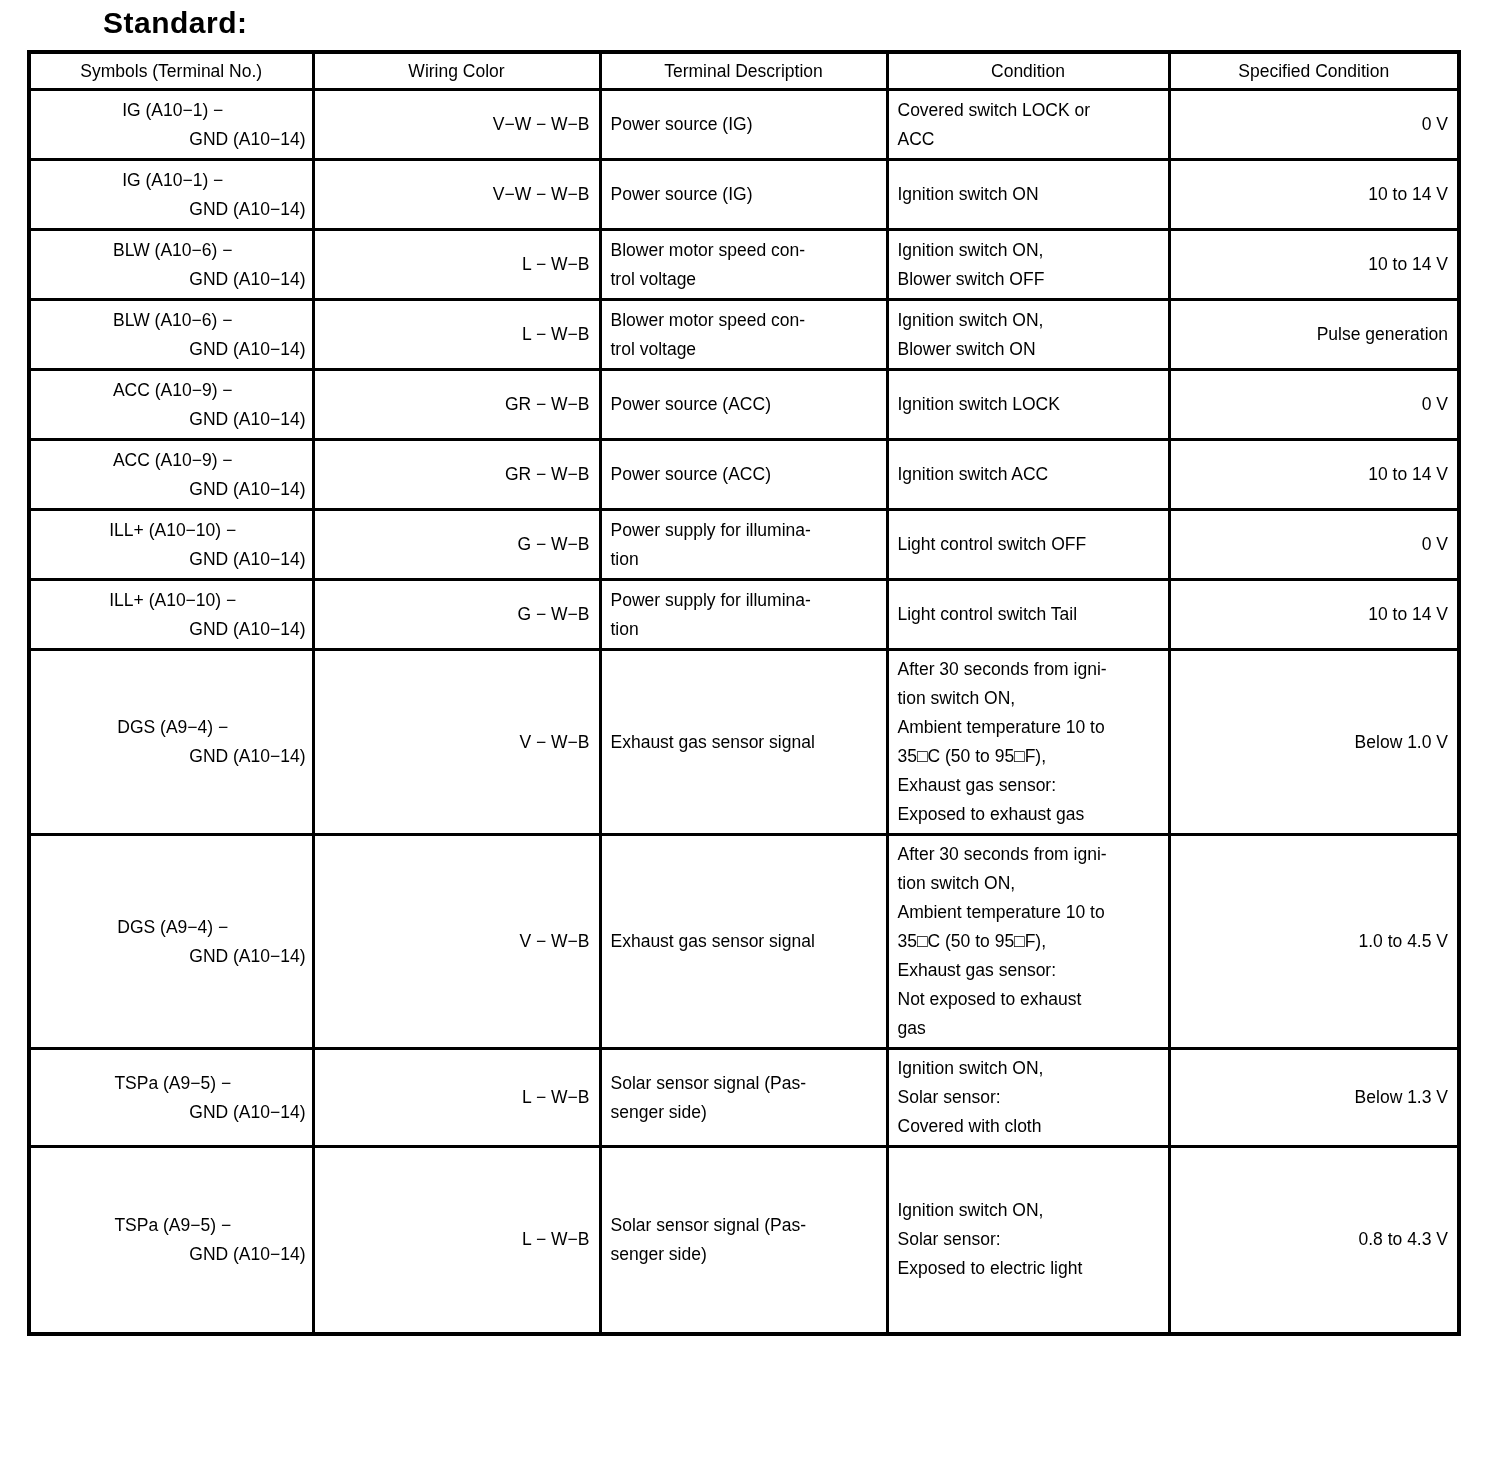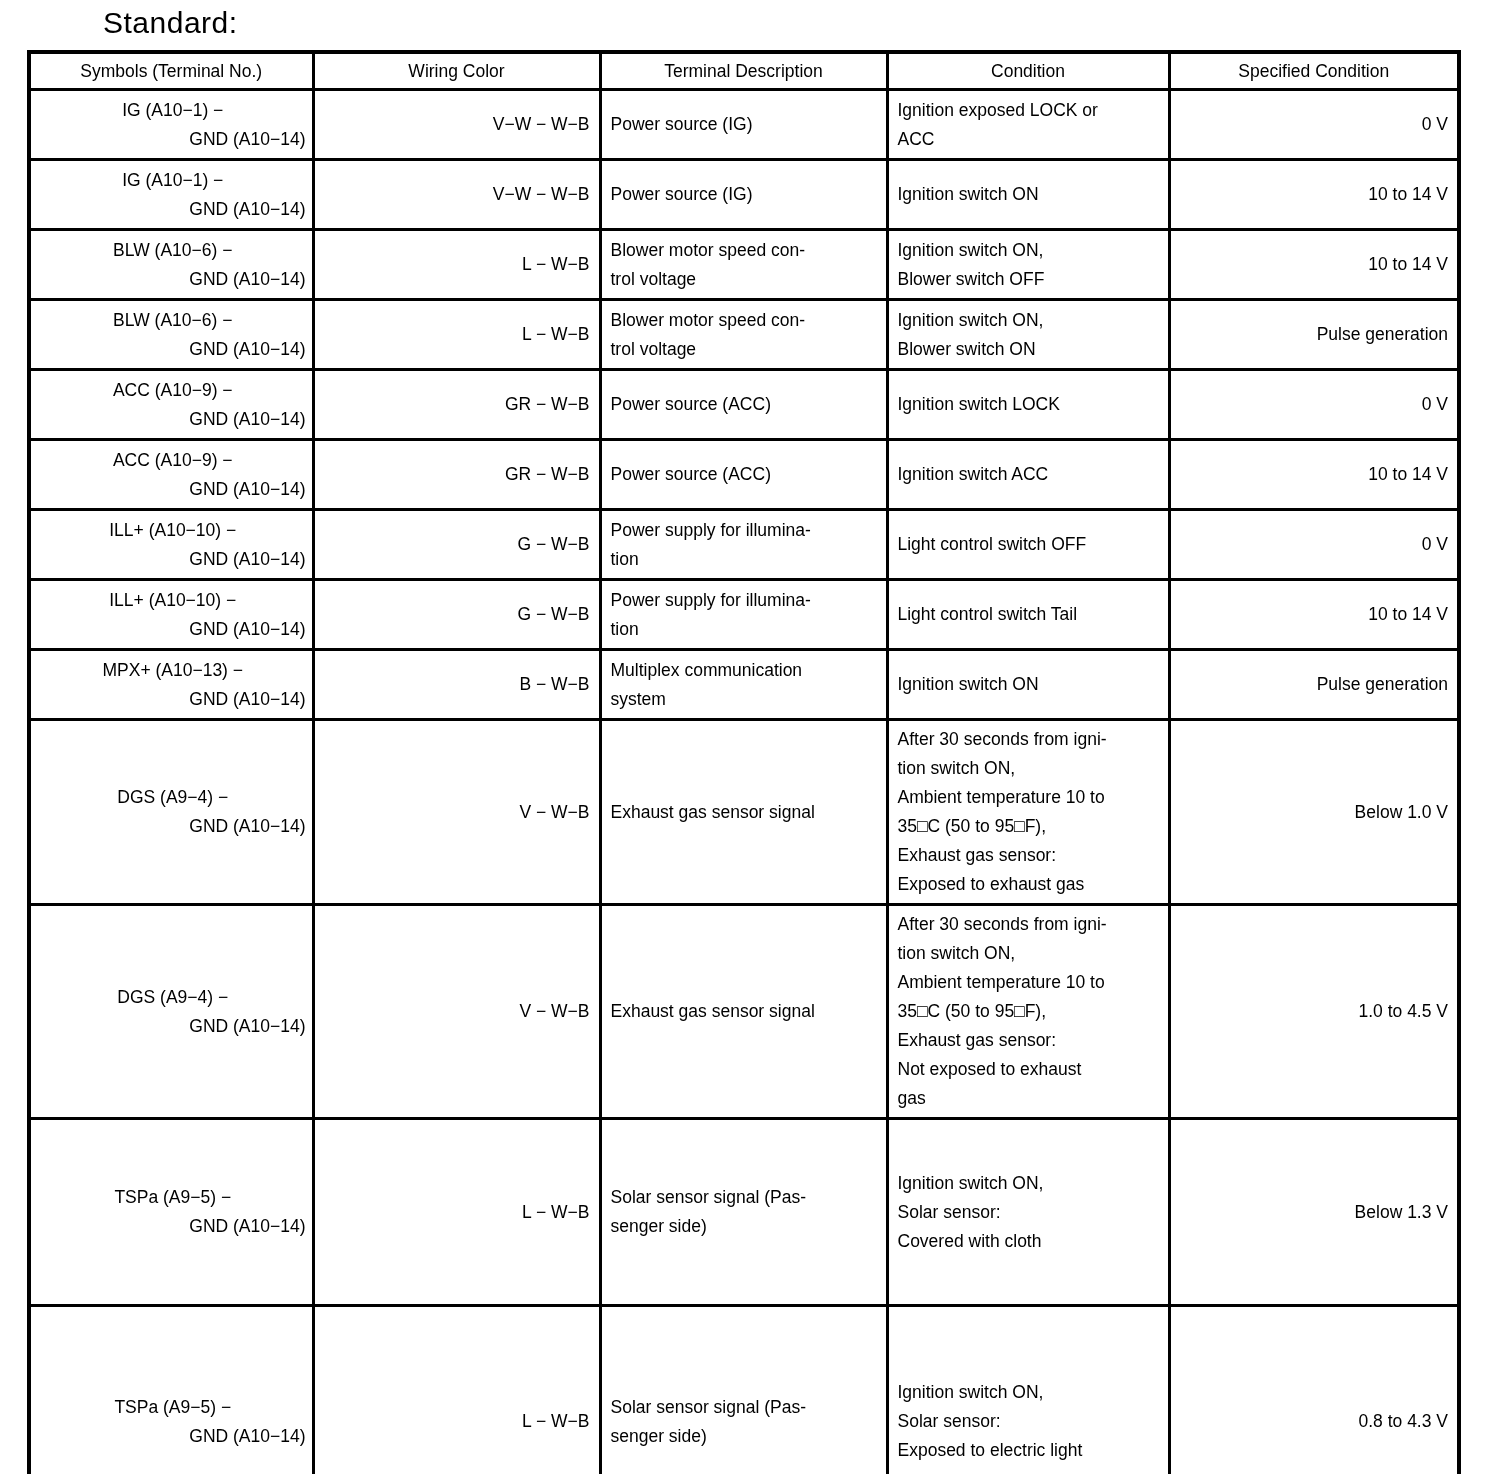--- a/index.html
+++ b/index.html
@@ -3,21 +3,21 @@
 <meta charset="utf-8">
 <style>
   html,body{margin:0;padding:0;background:#fff;}
   body{
     width:1504px;height:1474px;
     font-family:"Liberation Sans",sans-serif;
     color:#000;
     overflow:hidden;
   }
   .page-title{
-    font-weight:normal;
+    font-weight:bold;
     font-size:30px;
     margin:6px 0 10px 103px;
     letter-spacing:0.5px;
   }
   table.spec-table{
     border-collapse:collapse;
     table-layout:fixed;
     margin-left:27px;
     width:1430px;
     border:4px solid #000;
@@ -70,21 +70,21 @@
     </tr>
   </thead>
   <tbody>
       <tr>
     <td class="cell-symbols">
       <div class="sym-line1">IG (A10−1) −</div>
       <div class="sym-line2">GND (A10−14)</div>
     </td>
     <td class="cell-center">V−W − W−B</td>
     <td class="cell-left">Power source (IG)</td>
-    <td class="cell-left">Ignition exposed LOCK or
+    <td class="cell-left">Covered switch LOCK or
 ACC</td>
     <td class="cell-center">0 V</td>
   </tr>
       <tr>
     <td class="cell-symbols">
       <div class="sym-line1">IG (A10−1) −</div>
       <div class="sym-line2">GND (A10−14)</div>
     </td>
     <td class="cell-center">V−W − W−B</td>
     <td class="cell-left">Power source (IG)</td>
@@ -149,31 +149,20 @@
       <tr>
     <td class="cell-symbols">
       <div class="sym-line1">ILL+ (A10−10) −</div>
       <div class="sym-line2">GND (A10−14)</div>
     </td>
     <td class="cell-center">G − W−B</td>
     <td class="cell-left">Power supply for illumina-
 tion</td>
     <td class="cell-left">Light control switch Tail</td>
     <td class="cell-center">10 to 14 V</td>
-  </tr>
-      <tr>
-    <td class="cell-symbols">
-      <div class="sym-line1">MPX+ (A10−13) −</div>
-      <div class="sym-line2">GND (A10−14)</div>
-    </td>
-    <td class="cell-center">B − W−B</td>
-    <td class="cell-left">Multiplex communication
-system</td>
-    <td class="cell-left">Ignition switch ON</td>
-    <td class="cell-center">Pulse generation</td>
   </tr>
       <tr>
     <td class="cell-symbols">
       <div class="sym-line1">DGS (A9−4) −</div>
       <div class="sym-line2">GND (A10−14)</div>
     </td>
     <td class="cell-center">V − W−B</td>
     <td class="cell-left">Exhaust gas sensor signal</td>
     <td class="cell-left">After 30 seconds from igni-
 tion switch ON,

